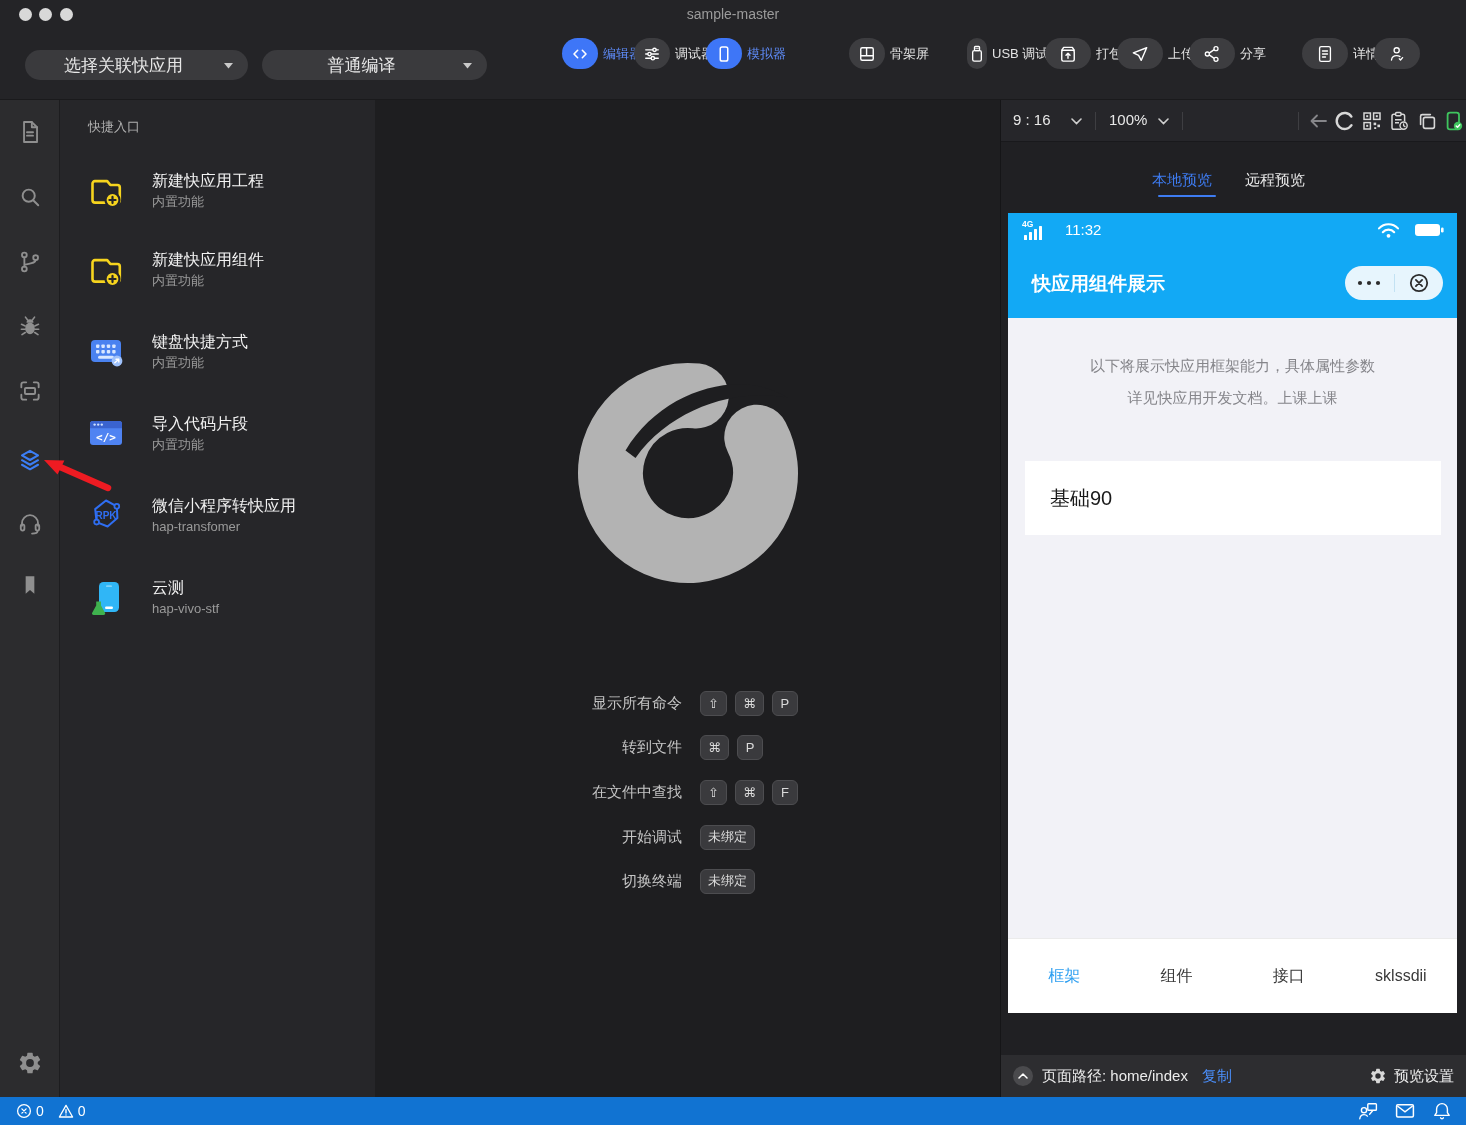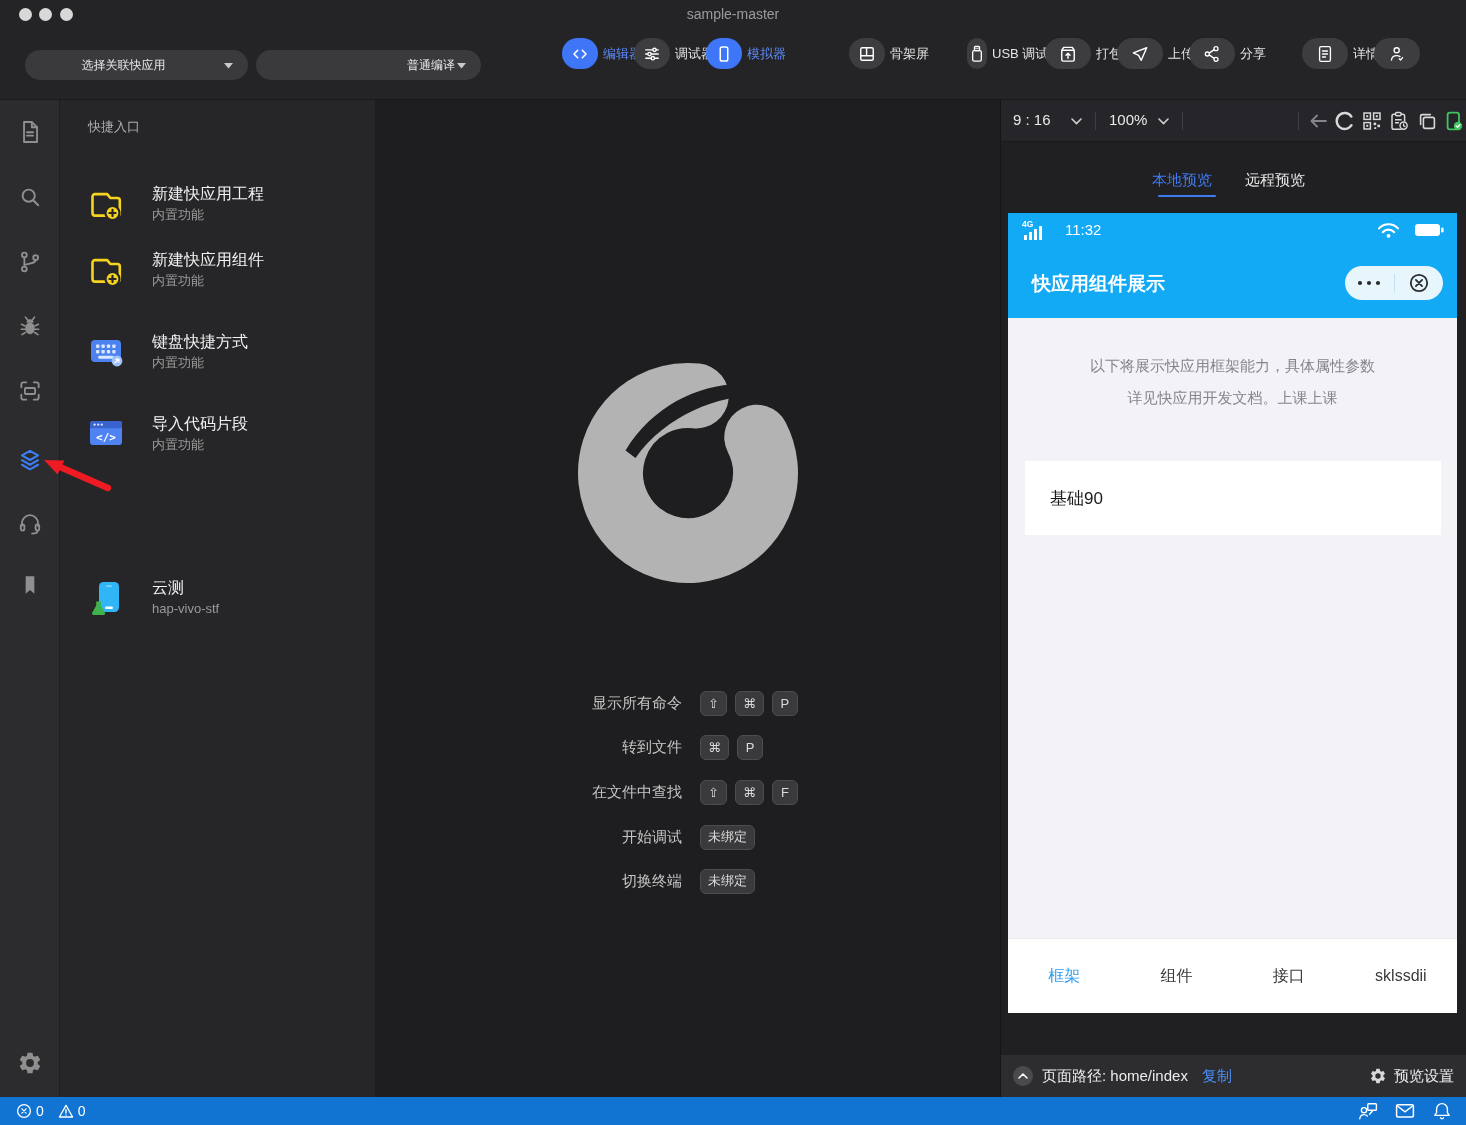--- a/index.html
+++ b/index.html
@@ -8,21 +8,21 @@
          background:#242427; color:#e6e6e6;
          font-family:"Liberation Sans","DejaVu Sans",sans-serif; }
   svg { display:block; }
 
   
   .tl { position:absolute; top:8px; width:13px; height:13px; border-radius:50%; background:#d8d8d8; }
   .win-title { position:absolute; top:6px; left:0; right:0; text-align:center; font-size:14px; color:#9b9b9b; }
 
   
   .dropdown { position:absolute; top:50px; height:30px; background:#3a3a3d; border-radius:15px;
-              display:flex; align-items:center; justify-content:center; font-size:12px; color:#e8e8e8; cursor:default; }
+              display:flex; align-items:center; justify-content:center; font-size:17px; color:#e8e8e8; cursor:default; }
   .dd-label { padding-right:26px; white-space:nowrap; }
   .dd-arrow { position:absolute; right:15px; top:13px; }
   .tool { position:absolute; top:38px; width:80px; display:flex; flex-direction:row; align-items:center; gap:5px; }
   .pill { width:46px; height:31px; border-radius:16px; background:#3d3d40; display:flex; align-items:center; justify-content:center; }
   .pill.blue { background:#3e76f7; }
   .tool-label { font-size:13px; color:#e3e3e3; white-space:nowrap; }
   .tool-label.blue { color:#5e8bf8; }
   #toolbar-sep { position:absolute; left:0; top:99px; width:100%; height:1px; background:#1a1a1c; }
 
   
@@ -61,21 +61,21 @@
   .ph-status { position:absolute; left:0; top:0; width:100%; height:35px; background:#12a9f5; }
   .ph-time { position:absolute; left:57px; top:8px; font-size:15px; font-weight:normal; color:#fff; }
   .ph-header { position:absolute; left:0; top:35px; width:100%; height:70px; background:#12a9f5; }
   .ph-title { position:absolute; left:24px; top:23px; font-size:19px; font-weight:bold; color:#fff; white-space:nowrap; }
   .capsule { position:absolute; right:14px; top:18px; width:98px; height:34px; border-radius:17px; background:#e7f5fd;
              display:flex; align-items:center; }
   .cap-half { flex:1; display:flex; align-items:center; justify-content:center; cursor:pointer; height:100%; }
   .cap-div { width:1px; height:18px; background:#c3e2f3; }
   .ph-desc { position:absolute; left:0; width:100%; text-align:center; font-size:15px; color:#85858a; white-space:nowrap; }
   .ph-card { position:absolute; left:17px; top:248px; width:416px; height:74px; background:#fff; display:flex; align-items:center; cursor:pointer; }
-  .ph-card-label { margin-left:25px; font-size:17px; color:#1a1a1a; }
+  .ph-card-label { margin-left:25px; font-size:20px; color:#1a1a1a; }
   .ph-tabbar { position:absolute; left:0; top:725px; width:100%; height:75px; background:#fff; border-top:1px solid #ebebeb; display:flex; }
   .ph-tab { flex:1; display:flex; align-items:center; justify-content:center; font-size:16px; color:#3a3a3a; cursor:pointer; }
   .ph-tab.active { color:#2d9ff1; }
 
   .pv-footer { position:absolute; left:0; top:955px; width:100%; height:42px; background:#2d2d30; display:flex; align-items:center; }
   .pvf-circle { width:20px; height:20px; border-radius:50%; background:#4a4a4d; margin-left:12px; display:flex; align-items:center; justify-content:center; cursor:pointer; }
   .pvf-path { margin-left:9px; font-size:15px; color:#ececec; white-space:nowrap; }
   .pvf-copy { margin-left:14px; font-size:15px; color:#4a8df8; cursor:pointer; }
   .pvf-right { margin-left:auto; margin-right:12px; display:flex; align-items:center; gap:7px; cursor:pointer;justify-content:center; }
   .pvf-settings { font-size:15px; color:#ececec; white-space:nowrap; }
@@ -101,21 +101,21 @@
     <span class="tl" style="left:60px;"></span>
     <div class="win-title">sample-master</div>
   </div>
 
   <div class="dropdown" style="left:25px; width:223px;">
     <span class="dd-label">选择关联快应用</span>
     <svg class="dd-arrow" width="9" height="6">
         <polygon points="0,0 9,0 4.5,5.5" fill="#c9c9c9"></polygon>
       </svg>
   </div>
-  <div class="dropdown" style="left:256px; width:225px;justify-content:flex-end;">
+  <div class="dropdown" style="left:262px; width:225px;">
     <span class="dd-label">普通编译</span>
     <svg class="dd-arrow" width="9" height="6">
         <polygon points="0,0 9,0 4.5,5.5" fill="#c9c9c9"></polygon>
       </svg>
   </div>
 
   <div class="tool" style="left:562px;">
     <div class="pill blue">
       <svg width="20" height="20" viewBox="0 0 24 24" fill="none" stroke="#fff" stroke-width="1.9" stroke-linecap="round" stroke-linejoin="round">
           <path d="M9.2 7.5L4.8 12l4.4 4.5M14.8 7.5l4.4 4.5-4.4 4.5"></path>
@@ -279,21 +279,21 @@
     <div class="act-icon" style="top:950px;">
       <svg width="26" height="26" viewBox="0 0 24 24">
           <path fill="#8f8f8f" d="M19.14,12.94a7.43,7.43,0,0,0,.06-.94,7.43,7.43,0,0,0-.06-.94l2.03-1.58a.49.49,0,0,0,.12-.61l-1.92-3.32a.49.49,0,0,0-.59-.22l-2.39,1a7.3,7.3,0,0,0-1.62-.94l-.36-2.54a.48.48,0,0,0-.48-.41H10.07a.48.48,0,0,0-.48.41L9.23,5.39a7.3,7.3,0,0,0-1.62.94l-2.39-1a.49.49,0,0,0-.59.22L2.71,8.87a.48.48,0,0,0,.12.61l2.03,1.58a7.43,7.43,0,0,0-.06.94,7.43,7.43,0,0,0,.06.94L2.83,14.52a.48.48,0,0,0-.12.61l1.92,3.32a.49.49,0,0,0,.59.22l2.39-1a7.3,7.3,0,0,0,1.62.94l.36,2.54a.48.48,0,0,0,.48.41h3.84a.48.48,0,0,0,.48-.41l.36-2.54a7.3,7.3,0,0,0,1.62-.94l2.39,1a.49.49,0,0,0,.59-.22l1.92-3.32a.49.49,0,0,0-.12-.61ZM12,15.6A3.6,3.6,0,1,1,15.6,12,3.6,3.6,0,0,1,12,15.6Z"></path>
         </svg>
     </div>
   </div>
 
   <div id="quickpanel">
     <div class="qp-title">快捷入口</div>
 
-    <div class="qp-item" style="top:80px;">
+    <div class="qp-item" style="top:67px;">
       <svg class="qp-icon" viewBox="0 0 40 40">
           <path d="M6.5 13.5a2.4 2.4 0 0 1 2.4-2.4h12.3l3.2 3.9h7a2.4 2.4 0 0 1 2.4 2.4V30a2.6 2.6 0 0 1-2.6 2.6H9.1A2.6 2.6 0 0 1 6.5 30z" fill="none" stroke="#f6d41e" stroke-width="2.6" stroke-linejoin="round"></path>
           <circle cx="26.5" cy="30" r="7" fill="#f6d41e" stroke="#262629" stroke-width="2.2"></circle>
           <path d="M26.5 26.9v6.2M23.4 30h6.2" stroke="#262629" stroke-width="2.2" stroke-linecap="round"></path>
         </svg>
       <div>
         <div class="qp-item-title">新建快应用工程</div>
         <div class="qp-item-sub">内置功能</div>
       </div>
     </div>
@@ -341,20 +341,32 @@
           <circle cx="12.2" cy="11.6" r="1.2" fill="#cfe0ff"></circle>
           <circle cx="15.8" cy="11.6" r="1.2" fill="#cfe0ff"></circle>
           <text x="20" y="27.5" font-size="11" font-weight="bold" fill="#ffffff" text-anchor="middle" font-family="DejaVu Sans Mono, monospace">&lt;/&gt;</text>
         </svg>
       <div>
         <div class="qp-item-title">导入代码片段</div>
         <div class="qp-item-sub">内置功能</div>
       </div>
     </div>
 
+    <div class="qp-item" style="top:392px;">
+      <svg class="qp-icon" viewBox="0 0 40 40">
+          <path d="M20 5.5l10.8 5.8.6 11.6-9.8 8.6-11-4.4-1.4-13z" fill="none" stroke="#2f6ef2" stroke-width="2" stroke-linejoin="round"></path>
+          <circle cx="30.8" cy="11.3" r="2.4" fill="#262629" stroke="#2f6ef2" stroke-width="1.8"></circle>
+          <circle cx="10.6" cy="27.1" r="2.4" fill="#262629" stroke="#2f6ef2" stroke-width="1.8"></circle>
+          <text x="20" y="24" font-size="10" font-weight="bold" fill="#2f6ef2" text-anchor="middle" font-family="Liberation Sans, sans-serif">RPK</text>
+        </svg>
+      <div>
+        <div class="qp-item-title">微信小程序转快应用</div>
+        <div class="qp-item-sub">hap-transfomer</div>
+      </div>
+    </div>
 
     <div class="qp-item" style="top:474px;">
       <svg class="qp-icon" viewBox="0 0 40 40">
           <rect x="13" y="5" width="20" height="30" rx="4.5" fill="#30b6f6"></rect>
           <rect x="20" y="8.3" width="6" height="1.8" rx="0.9" fill="#7fd4fa"></rect>
           <rect x="19" y="29.6" width="8" height="2.4" rx="1.2" fill="#ffffff"></rect>
           <path d="M10.2 24.6h4.8v3.9l4 7.2a1.6 1.6 0 0 1-1.4 2.4H7.6a1.6 1.6 0 0 1-1.4-2.4l4-7.2z" fill="#3fb24e"></path>
         </svg>
       <div>
         <div class="qp-item-title">云测</div>

